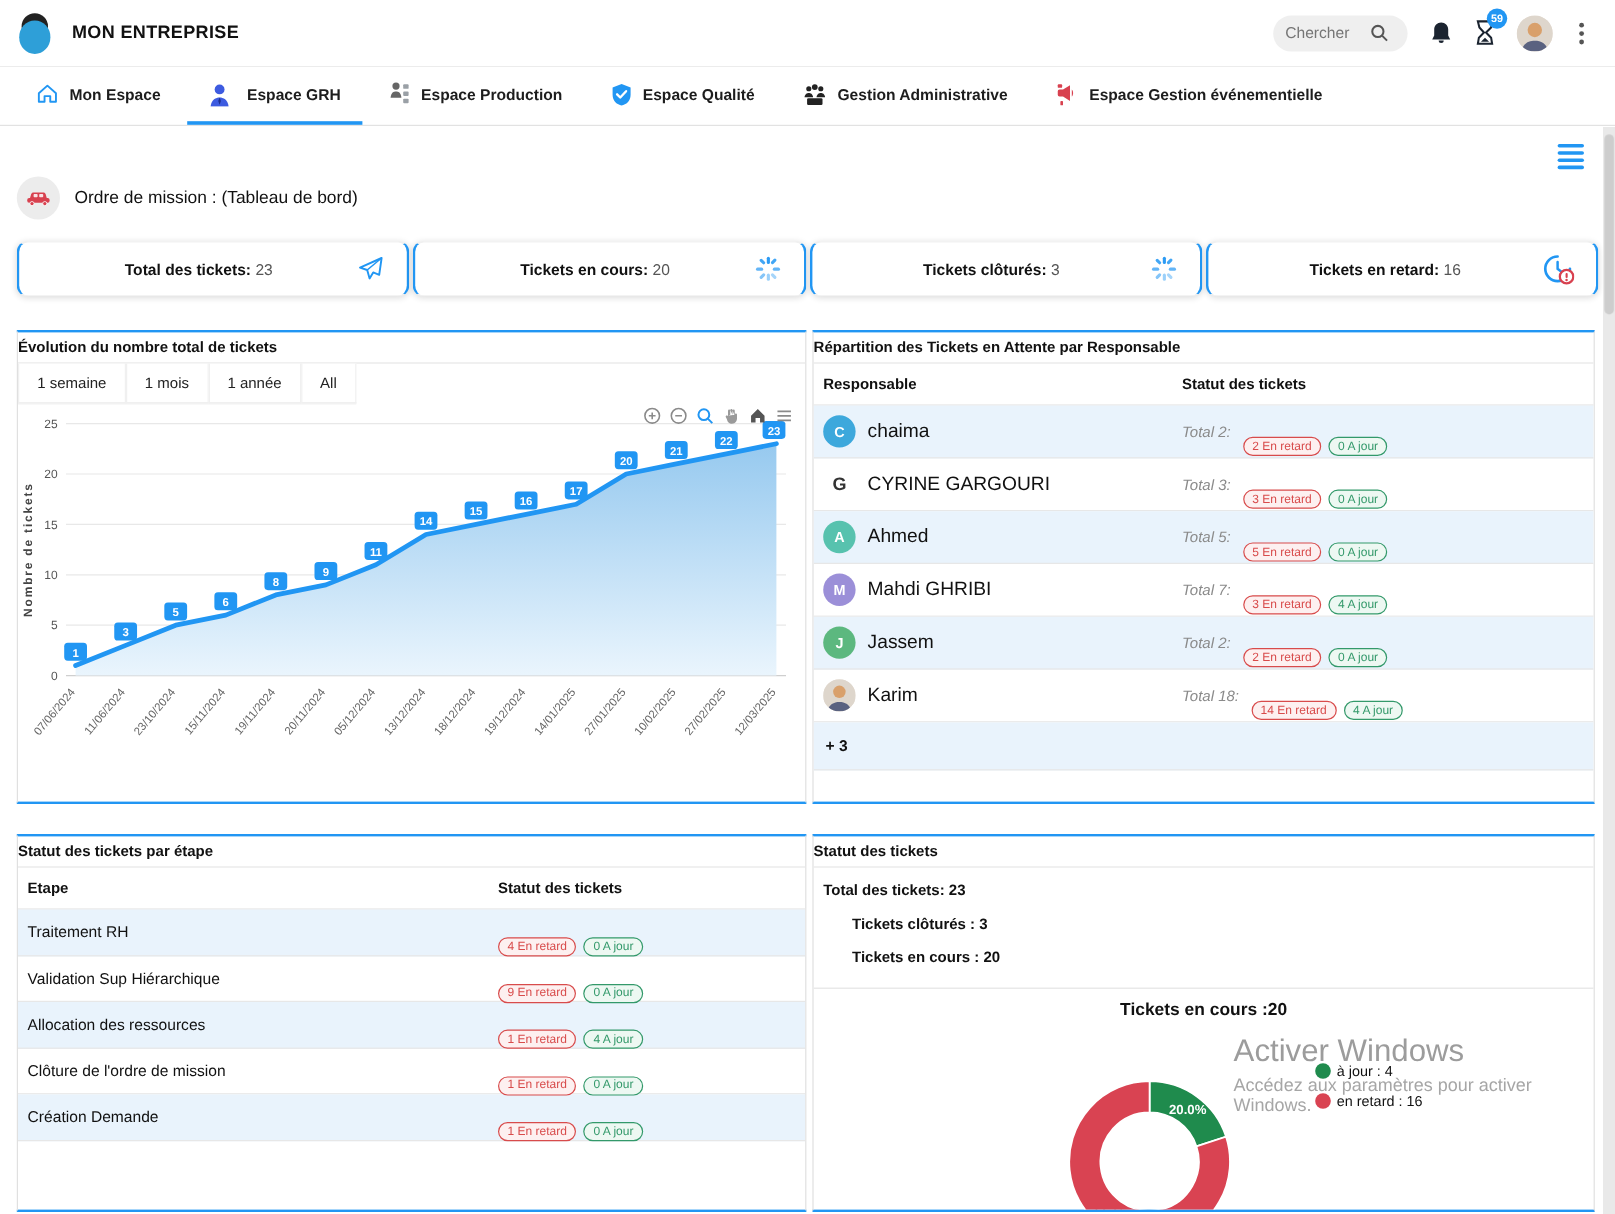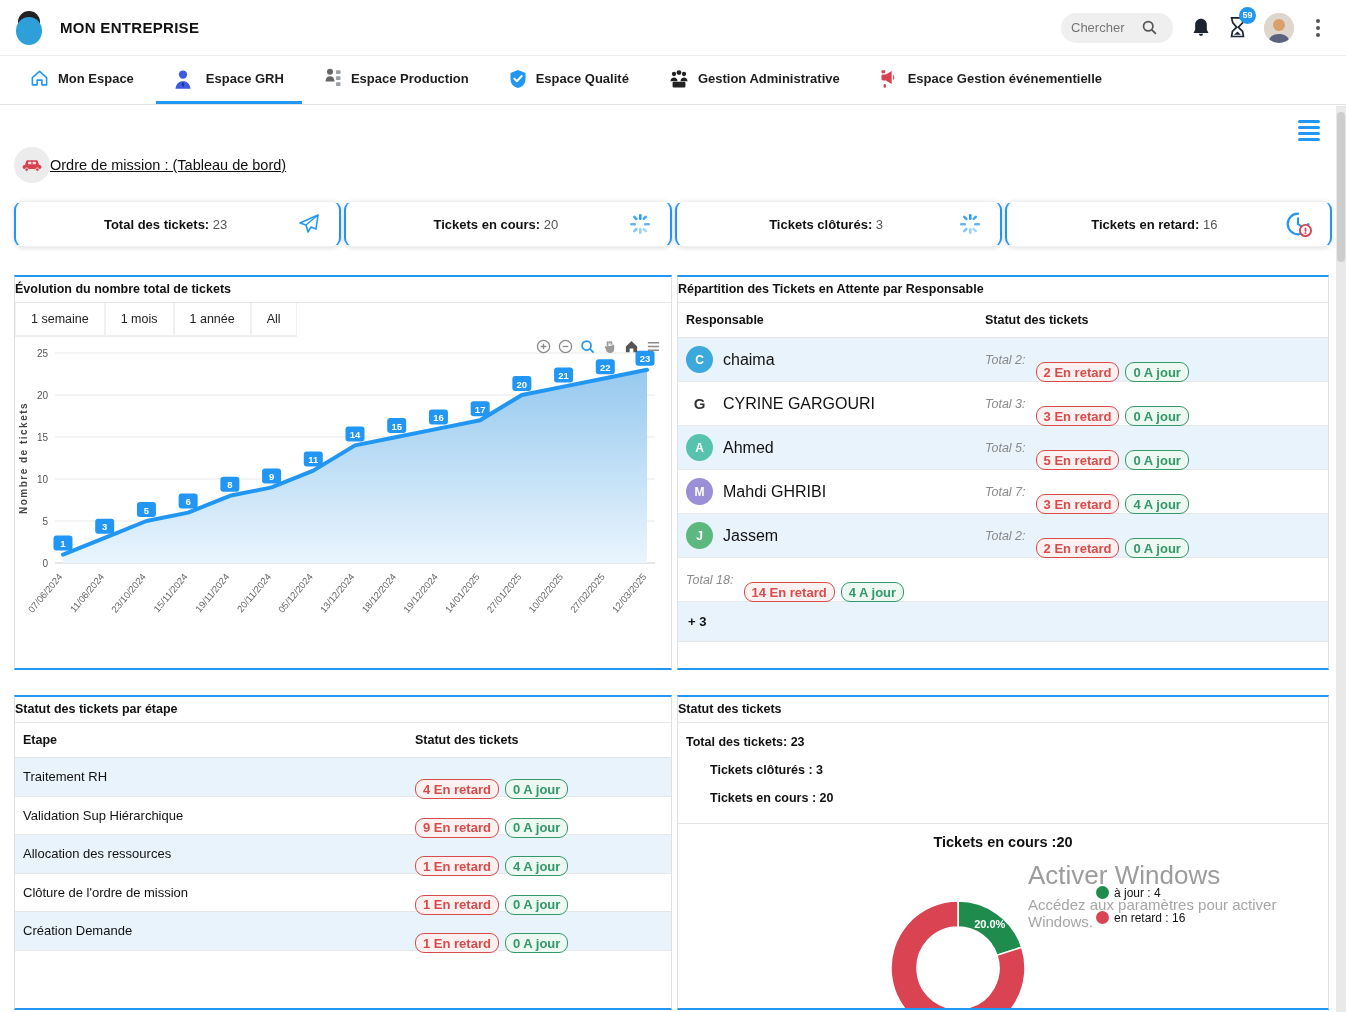--- a/index.html
+++ b/index.html
@@ -32,21 +32,21 @@
   .tab { display:flex; align-items:center; gap:9px; padding:0 18px; font-size:13px;
     font-weight:700; color:#1d1d1d; cursor:pointer; border-bottom:3px solid transparent; }
   .tab.active { border-bottom-color:#2196f3;gap:14px; }
   .tab svg { flex:none; }
 
   
   main { padding:0 14px; position:relative; }
   .menu-row { height:38px; display:flex; justify-content:flex-end; align-items:center; padding:12px 12px 0 0; }
   .hamburger { display:flex; flex-direction:column; gap:3px; cursor:pointer; }
   .hamburger i { width:22px; height:3px; background:#2196f3; border-radius:2px; }
-  .page-title-row { display:flex; align-items:center; margin:4px 0 18px 0;text-decoration:underline; }
+  .page-title-row { display:flex; align-items:center; gap:12px; margin:4px 0 18px 0; }
   .title-badge { width:36px; height:36px; border-radius:50%; background:#ececec;
     display:flex; align-items:center; justify-content:center; }
   .page-title { font-size:14.5px; font-weight:500; color:#111; }
 
   
   .cards { display:flex; gap:3px; margin-bottom:28px; }
   .card { flex:1; background:#fff; height:46px; border-radius:9px;
     border:1px solid #f0f0f0; border-left:2px solid #2196f3; border-right:2px solid #2196f3;
     box-shadow:0 1px 5px rgba(0,0,0,.14); display:flex; align-items:center; padding:0 18px; }
   .card-text { flex:1; text-align:center; font-size:13px; }
@@ -74,21 +74,21 @@
   .trow.alt { background:#e9f3fc; }
   .resp-row { height:44px; }
   .etape-row { height:38.5px; font-size:13px; }
   .col-grow { flex:1; display:flex; align-items:center; gap:10px; }
   .col-status-r { width:335px; display:flex; align-items:center; gap:6px; }
   .col-status-e { width:248px; display:flex; align-items:center; gap:6px; }
   .avatar { width:27px; height:27px; border-radius:50%; color:#fff; font-size:12px; font-weight:700;
     display:flex; align-items:center; justify-content:center; flex:none; }
   .avatar.plain { color:#333; background:transparent; font-size:15px; font-weight:700; }
   .total-label { color:#8a8a8a; font-size:12.5px; margin-right:4px;font-style:italic; }
-  .pill { font-size:13px; font-weight:700; border-radius:9px; padding:1.5px 7px; border:1px solid;margin-top:25px; }
+  .pill { font-size:10px; font-weight:400; border-radius:9px; padding:1.5px 7px; border:1px solid;margin-top:25px; }
   .pill.red { color:#d84b4b; border-color:#d84b4b; background:#fdf0f0; }
   .pill.green { color:#33996a; border-color:#33996a; background:#edf8f2; }
   .more-row { height:40px; display:flex; align-items:center; font-size:13px; font-weight:700;
     padding:0 10px; background:#e9f3fc; border-bottom:1px solid #e7e7e7; cursor:pointer; }
 
   
   .status-lines { padding:8px 8px 4px; border-bottom:1px solid #e4e4e4; }
   .status-line { font-size:12.5px; font-weight:700; margin:4px 0 14px; }
   .status-line.indent { margin-left:24px; }
   .status-subtitle { text-align:center; font-size:14.5px; font-weight:700; margin:10px 0 2px; }
@@ -435,20 +435,30 @@
             <span class="avatar" style="background: rgb(92, 184, 127);">J</span>
             <span>Jassem</span>
           </div>
         <div class="col-status-r">
             <span class="total-label">Total 2:</span>
             <span class="pill red">2 En retard</span>
             <span class="pill green">0 A jour</span>
           </div>
       </div>
       <div class="trow resp-row">
+        <div class="col-grow">
+          <span class="avatar" style="overflow:hidden;background:#e8e0d8">
+            <svg width="27" height="27" viewBox="0 0 27 27">
+                <rect width="27" height="27" fill="#ded6cc"></rect>
+                <circle cx="13.5" cy="10.5" r="5.2" fill="#d9a06b"></circle>
+                <path d="M3.5 27c1-6 5.5-8 10-8s9 2 10 8z" fill="#5a6280"></path>
+              </svg>
+          </span>
+          <span>Karim</span>
+        </div>
         <div class="col-status-r">
             <span class="total-label">Total 18:</span>
             <span class="pill red">14 En retard</span>
             <span class="pill green">4 A jour</span>
           </div>
       </div>
       <div class="more-row">+ 3</div>
     </section>
 
     <section class="panel">

